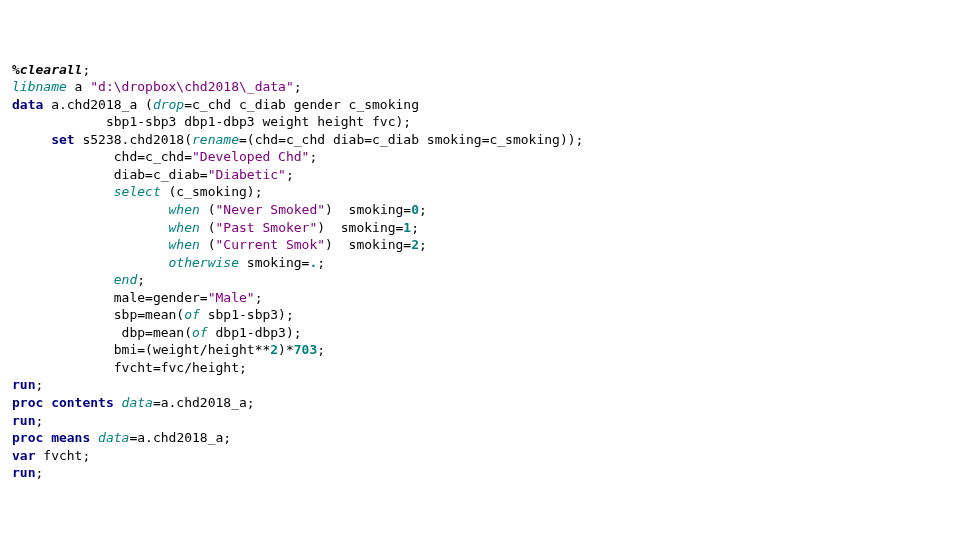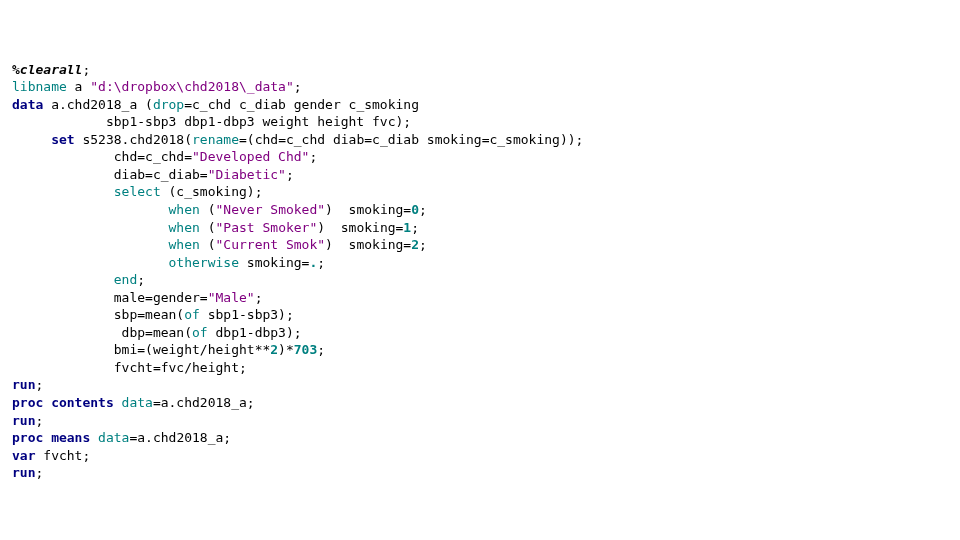--- a/index.html
+++ b/index.html
@@ -8,21 +8,21 @@
     font-family: "Lucida Console", "Consolas", monospace;
     font-size: 13px;
     line-height: 1.35;
     background: #fff;
     color: #000;
     white-space: pre;
   }
   .kw { color: #000080; font-weight: bold; }     
   .macro { color: #000; font-weight: bold; font-style: italic; }
   .str { color: #800080; }                        
-  .opt { color: #008080; }                        
+  .opt { color: #008080; font-style: italic; }                        
   .num { color: #008080; font-weight: bold; }
   .plain { color: #000; }                       
 </style>
 </head>
 <body>
 
 
 <div id="code"><div><span class="macro">%</span><span class="macro">clearall</span><span class="plain">;</span></div><div><span class="opt">libname</span><span class="plain"> a </span><span class="str">"d:\dropbox\chd2018\_data"</span><span class="plain">;</span></div><div><span class="kw">data</span><span class="plain"> a.chd2018_a (</span><span class="opt">drop</span><span class="plain">=c_chd c_diab gender c_smoking</span></div><div><span class="plain">            sbp1-sbp3 dbp1-dbp3 weight height fvc);</span></div><div><span class="plain">     </span><span class="kw">set</span><span class="plain"> s5238.chd2018(</span><span class="opt">rename</span><span class="plain">=(chd=c_chd diab=c_diab smoking=c_smoking));</span></div><div><span class="plain">             chd=c_chd=</span><span class="str">"Developed Chd"</span><span class="plain">;</span></div><div><span class="plain">             diab=c_diab=</span><span class="str">"Diabetic"</span><span class="plain">;</span></div><div><span class="plain">             </span><span class="opt">select</span><span class="plain"> (c_smoking);</span></div><div><span class="plain">                    </span><span class="opt">when</span><span class="plain"> (</span><span class="str">"Never Smoked"</span><span class="plain">)  smoking=</span><span class="num">0</span><span class="plain">;</span></div><div><span class="plain">                    </span><span class="opt">when</span><span class="plain"> (</span><span class="str">"Past Smoker"</span><span class="plain">)  smoking=</span><span class="num">1</span><span class="plain">;</span></div><div><span class="plain">                    </span><span class="opt">when</span><span class="plain"> (</span><span class="str">"Current Smok"</span><span class="plain">)  smoking=</span><span class="num">2</span><span class="plain">;</span></div><div><span class="plain">                    </span><span class="opt">otherwise</span><span class="plain"> smoking=</span><span class="num">.</span><span class="plain">;</span></div><div><span class="plain">             </span><span class="opt">end</span><span class="plain">;</span></div><div><span class="plain">             male=gender=</span><span class="str">"Male"</span><span class="plain">;</span></div><div><span class="plain">             sbp=mean(</span><span class="opt">of</span><span class="plain"> sbp1-sbp3);</span></div><div><span class="plain">              dbp=mean(</span><span class="opt">of</span><span class="plain"> dbp1-dbp3);</span></div><div><span class="plain">             bmi=(weight/height**</span><span class="num">2</span><span class="plain">)*</span><span class="num">703</span><span class="plain">;</span></div><div><span class="plain">             fvcht=fvc/height;</span></div><div><span class="kw">run</span><span class="plain">;</span></div><div><span class="kw">proc contents</span><span class="plain"> </span><span class="opt">data</span><span class="plain">=a.chd2018_a;</span></div><div><span class="kw">run</span><span class="plain">;</span></div><div><span class="kw">proc means</span><span class="plain"> </span><span class="opt">data</span><span class="plain">=a.chd2018_a;</span></div><div><span class="kw">var</span><span class="plain"> fvcht;</span></div><div><span class="kw">run</span><span class="plain">;</span></div></div>
 
 

